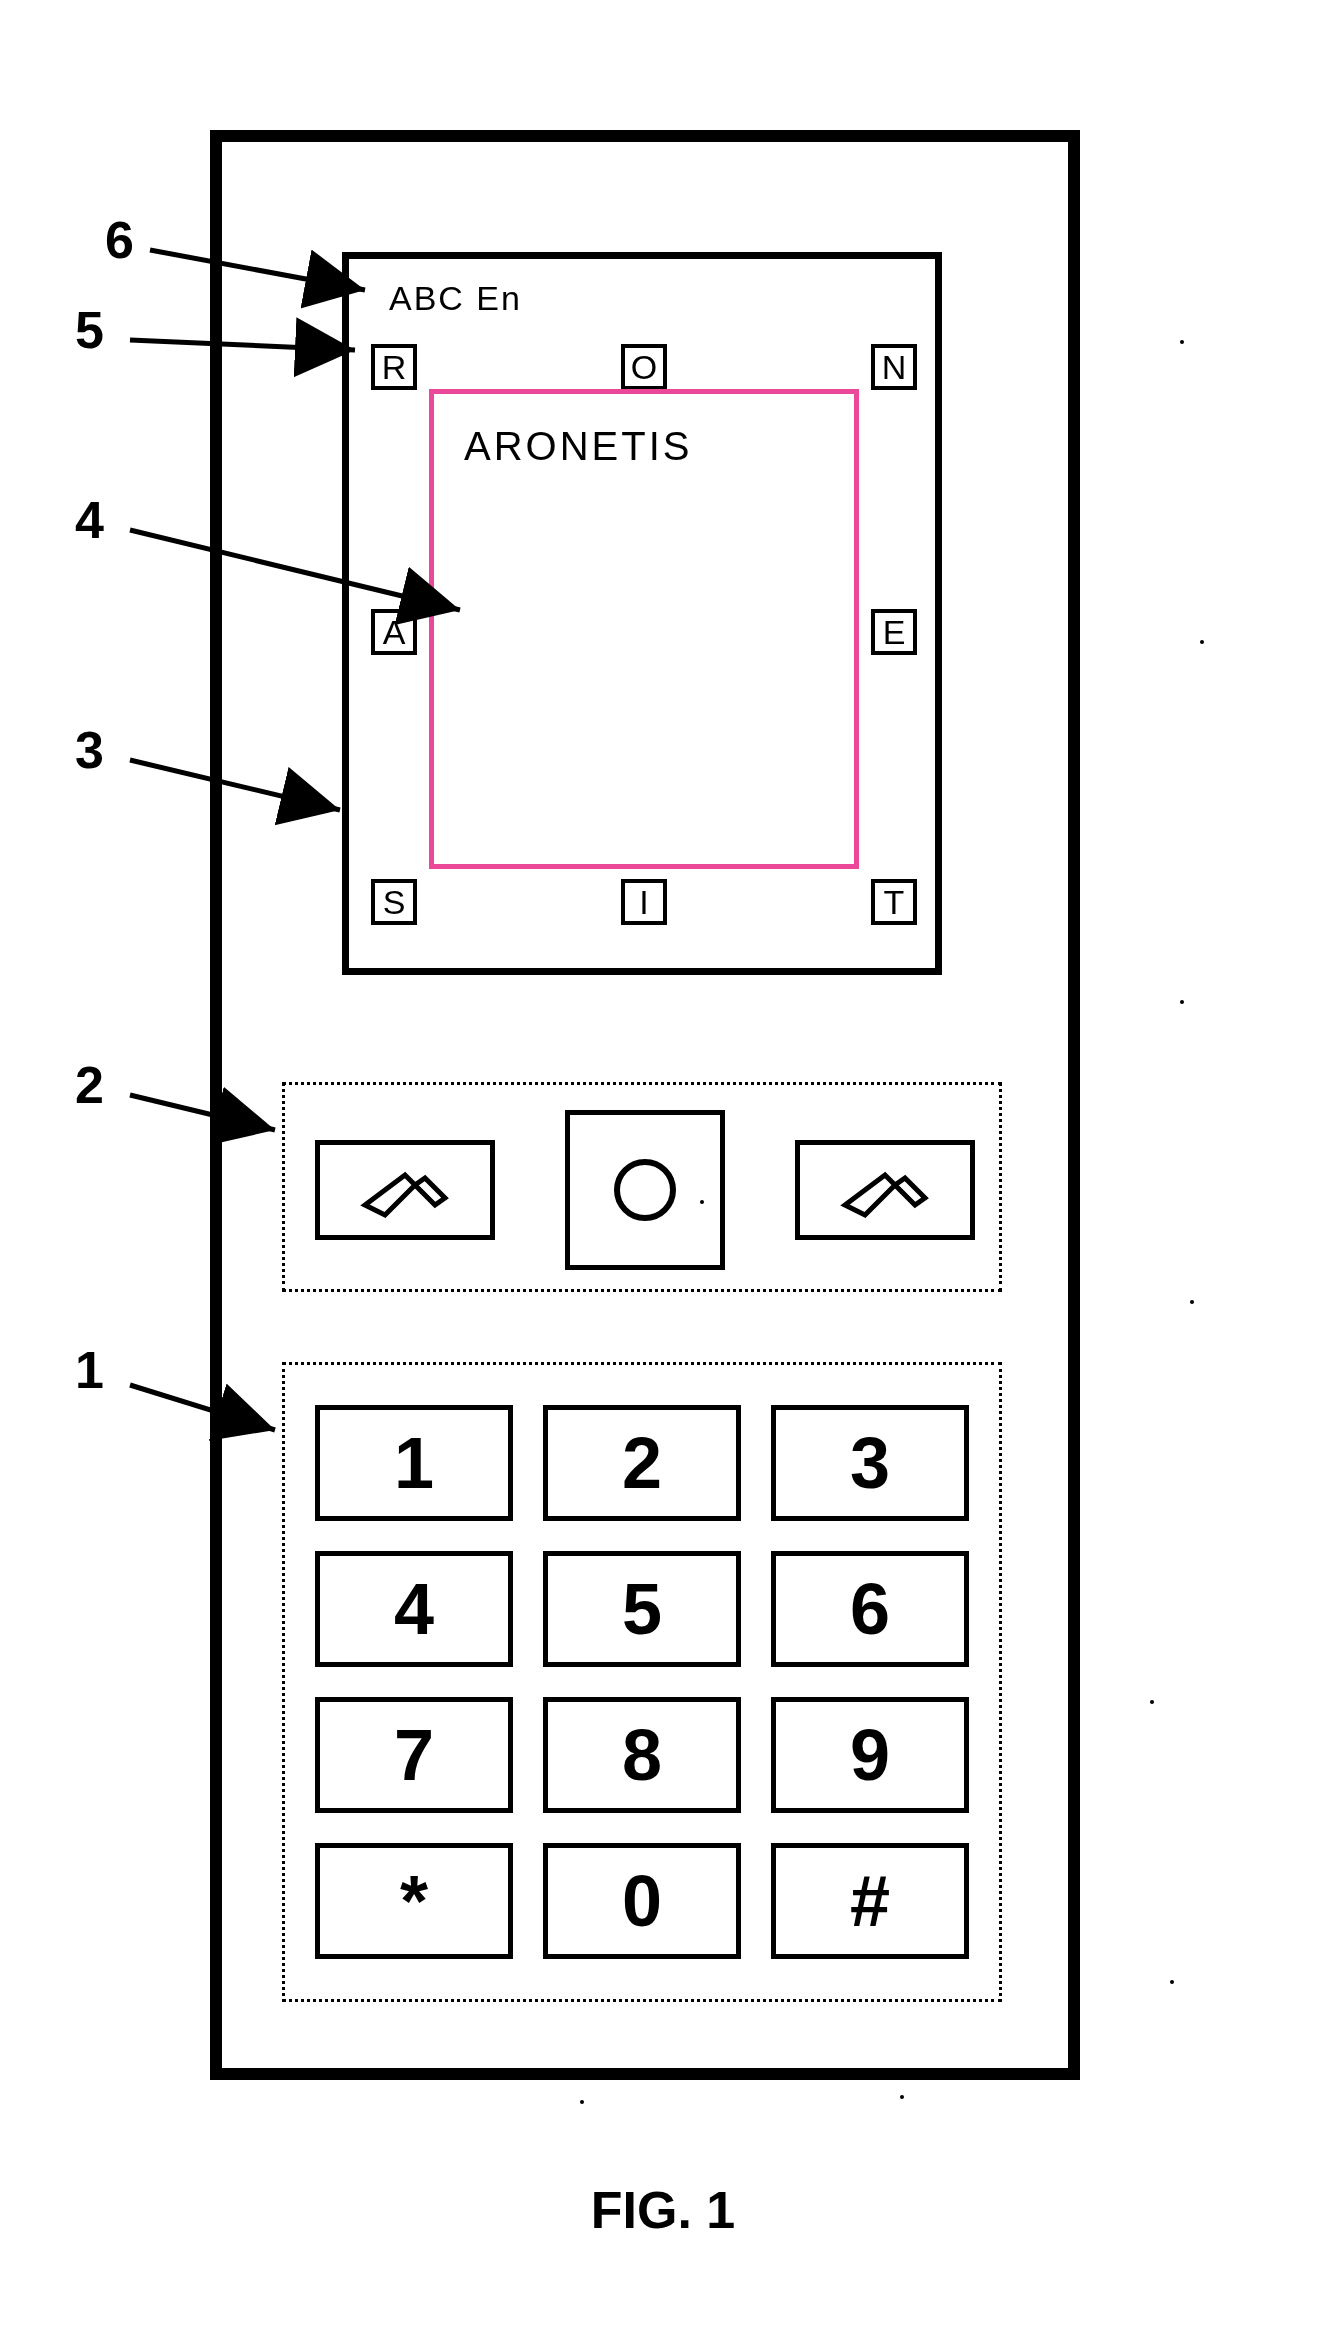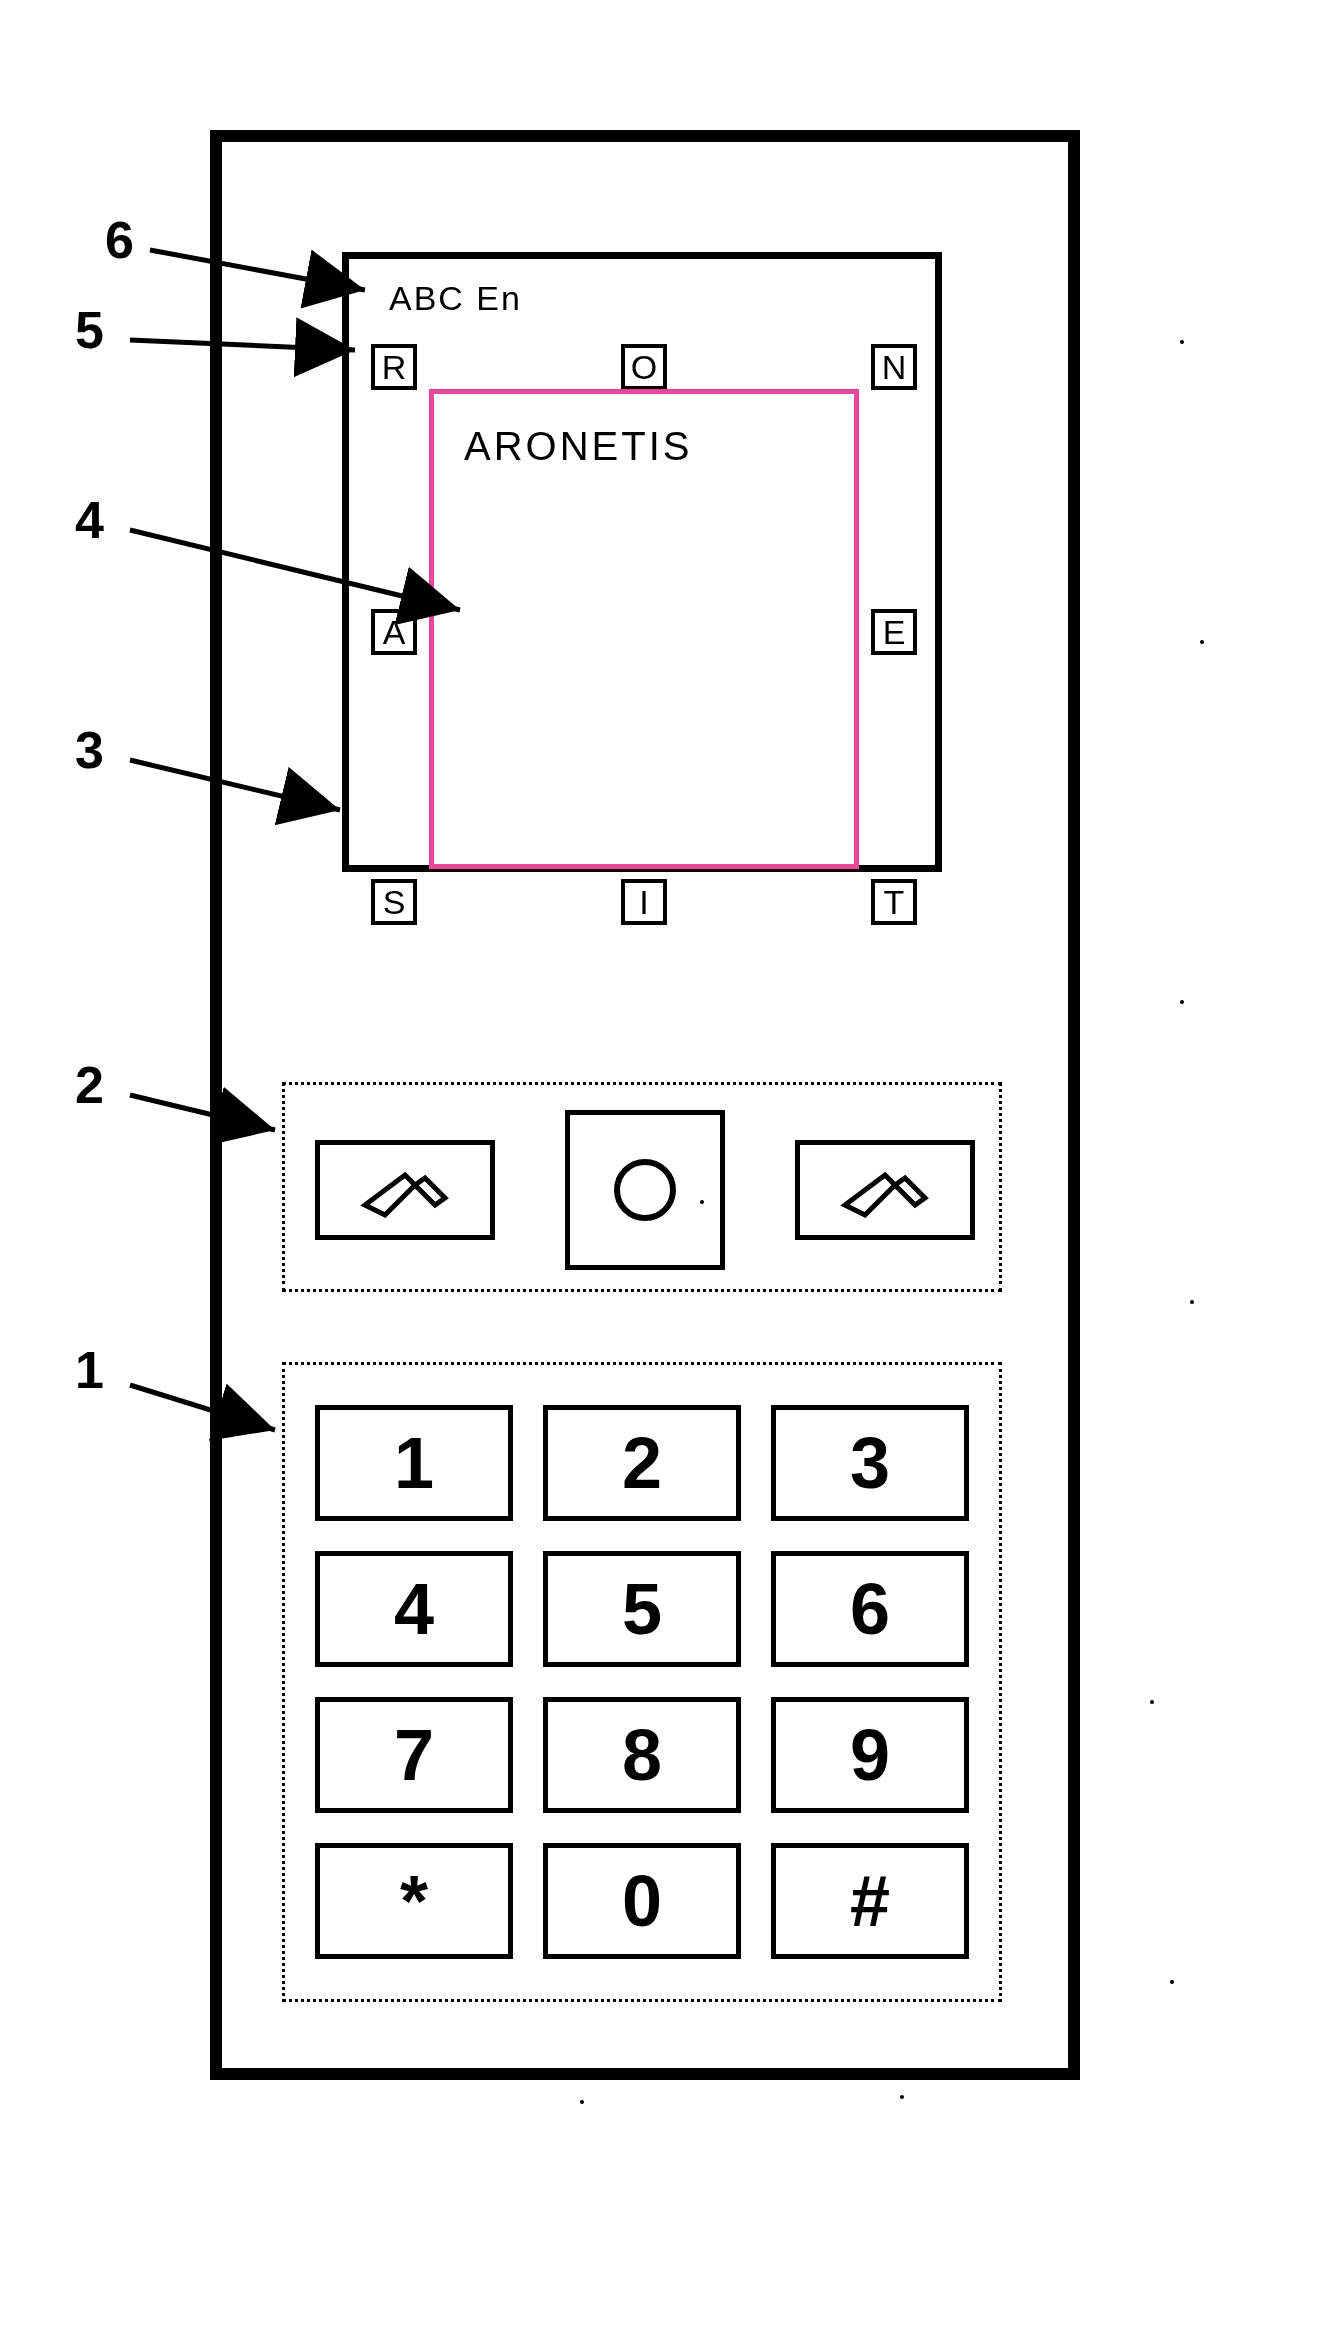--- a/index.html
+++ b/index.html
@@ -27,21 +27,21 @@
     height: 1950px;
     border: 12px solid #000;
     box-sizing: border-box;
   }
   
   .screen {
     position: absolute;
     left: 120px;
     top: 110px;
     width: 600px;
-    height: 620px;
+    height: 723px;
     border: 7px solid #000;
     box-sizing: border-box;
   }
   .mode-label {
     position: absolute;
     left: 40px;
     top: 20px;
     font-size: 34px;
     letter-spacing: 2px;
   }
@@ -241,13 +241,14 @@
   <div class="dot" style="left:1180px;top:340px;"></div>
   <div class="dot" style="left:1200px;top:640px;"></div>
   <div class="dot" style="left:1180px;top:1000px;"></div>
   <div class="dot" style="left:1190px;top:1300px;"></div>
   <div class="dot" style="left:1150px;top:1700px;"></div>
   <div class="dot" style="left:1170px;top:1980px;"></div>
   <div class="dot" style="left:580px;top:2100px;"></div>
   <div class="dot" style="left:900px;top:2095px;"></div>
   <div class="dot" style="left:700px;top:1200px;"></div>
 
+  <div class="fig-caption">FIG. 1</div>
 </div>
 
 </body></html>

